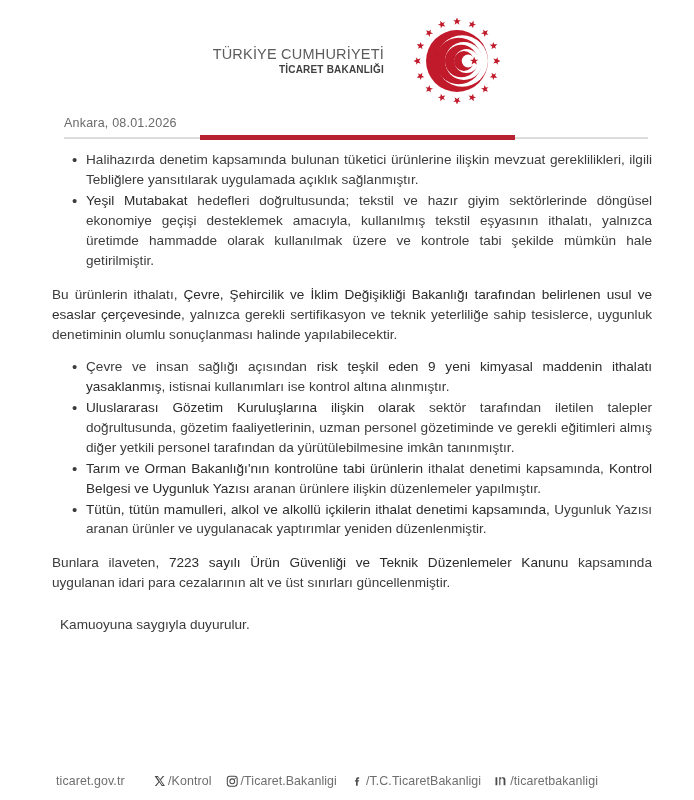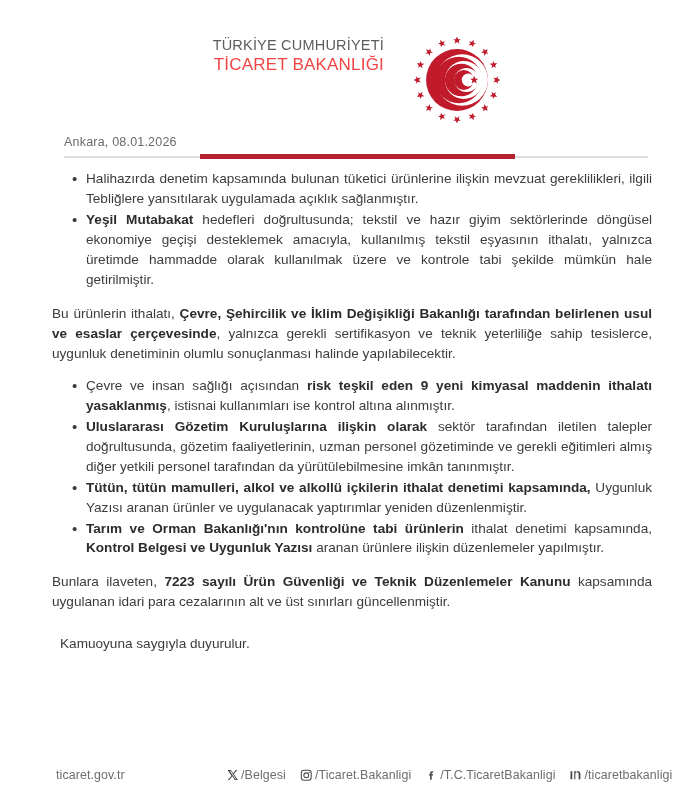--- a/index.html
+++ b/index.html
@@ -12,41 +12,41 @@
     background: #ffffff;
     font-family: "Liberation Sans", sans-serif;
     color: #3a3a3a;
     overflow: hidden;
     position: relative;
   }
 
   
   .header {
     display: flex;
-    align-items: flex-start;
+    align-items: center;
     justify-content: center;
-    padding-top: 37px;
+    padding-top: 18px;
     gap: 16px;
   }
   .header-block {
     width: 190px;
     line-height: 1.22;
   }
   .header-block.tr { text-align: right; padding-right: 14px; }
   .header-block.en { text-align: left;  padding-left: 14px; }
   .hdr-line1 {
     font-size: 14.5px;
     color: #5c5c5c;
     letter-spacing: .2px;
     white-space: nowrap;
   }
   .hdr-line2 {
-    font-size: 17px;
-    font-weight: normal;
-    color: #ef4444;
+    font-size: 10px;
+    font-weight: bold;
+    color: #404040;
     letter-spacing: .2px;
     white-space: nowrap;
   }
 
   .emblem {
     width: 86px;
     height: 86px;
     flex: 0 0 86px;
   }
 
@@ -112,29 +112,29 @@
   }
   p.para {
     margin: 14px 0 0 0;
     text-align: justify;
     text-justify: inter-word;
   }
   p.closing {
     margin: 22px 0 0 8px;
     text-align: left;
   }
-  .b { font-weight: bold; color: #2c2c2c; margin-top: 34px; }
+  .b { font-weight: normal; color: #2c2c2c; margin-top: 34px; }
   .gap-s { height: 12px; }
 
   
   .footer {
     position: absolute;
     left: 0;
-    bottom: 18px;
-    width: 694px;
+    bottom: 12px;
+    width: 598px;
     display: flex;
     align-items: center;
     font-size: 12.4px;
     color: #6e6e6e;
   }
   .footer-site {
     padding-left: 56px;
     width: 170px;
     letter-spacing: .1px;
   }
@@ -288,40 +288,40 @@
       <li><span class="b">Yeşil Mutabakat </span><span>hedefleri doğrultusunda; tekstil ve hazır giyim sektörlerinde döngüsel ekonomiye geçişi desteklemek amacıyla, kullanılmış tekstil eşyasının ithalatı, yalnızca üretimde hammadde olarak kullanılmak üzere ve kontrole tabi şekilde mümkün hale getirilmiştir.</span></li>
     </ul>
 
   <p class="para"><span>Bu ürünlerin ithalatı, </span><span class="b">Çevre, Şehircilik ve İklim Değişikliği Bakanlığı tarafından belirlenen usul ve esaslar çerçevesinde</span><span>, yalnızca gerekli sertifikasyon ve teknik yeterliliğe sahip tesislerce, uygunluk denetiminin olumlu sonuçlanması halinde yapılabilecektir.</span></p>
 
   <div class="gap-s"></div>
 
   <ul class="blist">
       <li><span>Çevre ve insan sağlığı açısından </span><span class="b">risk teşkil eden 9 yeni kimyasal maddenin ithalatı yasaklanmış</span><span>, istisnai kullanımları ise kontrol altına alınmıştır.</span></li>
       <li><span class="b">Uluslararası Gözetim Kuruluşlarına ilişkin olarak </span><span>sektör tarafından iletilen talepler doğrultusunda, gözetim faaliyetlerinin, uzman personel gözetiminde ve gerekli eğitimleri almış diğer yetkili personel tarafından da yürütülebilmesine imkân tanınmıştır.</span></li>
+      <li><span class="b">Tarım ve Orman Bakanlığı'nın kontrolüne tabi ürünlerin </span><span>ithalat denetimi kapsamında, </span><span class="b">Kontrol Belgesi ve Uygunluk Yazısı </span><span>aranan ürünlere ilişkin düzenlemeler yapılmıştır.</span></li>
       <li><span class="b">Tütün, tütün mamulleri, alkol ve alkollü içkilerin ithalat denetimi kapsamında, </span><span>Uygunluk Yazısı aranan ürünler ve uygulanacak yaptırımlar yeniden düzenlenmiştir.</span></li>
-      <li><span class="b">Tarım ve Orman Bakanlığı'nın kontrolüne tabi ürünlerin </span><span>ithalat denetimi kapsamında, </span><span class="b">Kontrol Belgesi ve Uygunluk Yazısı </span><span>aranan ürünlere ilişkin düzenlemeler yapılmıştır.</span></li>
     </ul>
 
   <p class="para"><span>Bunlara ilaveten, </span><span class="b">7223 sayılı Ürün Güvenliği ve Teknik Düzenlemeler Kanunu </span><span>kapsamında uygulanan idari para cezalarının alt ve üst sınırları güncellenmiştir.</span></p>
 
   <p class="closing">Kamuoyuna saygıyla duyurulur.</p>
 </div>
 
 <div class="footer">
   <div class="footer-site">ticaret.gov.tr</div>
   <div class="footer-socials">
 
     <div class="social">
       <span class="sico">
         <svg viewBox="0 0 24 24" width="12" height="12" fill="currentColor" aria-hidden="true">
           <path d="M17.5 2h3.2l-7 8 8.2 12h-6.4l-5-7.3L4.7 22H1.5l7.5-8.6L1.2 2h6.6l4.5 6.6L17.5 2zm-1.1 18h1.8L7.7 3.9H5.8L16.4 20z"></path>
         </svg>
       </span>
-      <span class="slabel">/Belgesi</span>
+      <span class="slabel">/Kontrol</span>
     </div>
 
     <div class="social">
       <span class="sico">
         <svg viewBox="0 0 24 24" width="12.5" height="12.5" fill="none" stroke="currentColor" stroke-width="2" aria-hidden="true">
           <rect x="2.5" y="2.5" width="19" height="19" rx="5"></rect>
           <circle cx="12" cy="12" r="4.6"></circle>
           <circle cx="17.6" cy="6.4" r="1.3" fill="currentColor" stroke="none"></circle>
         </svg>
       </span>

